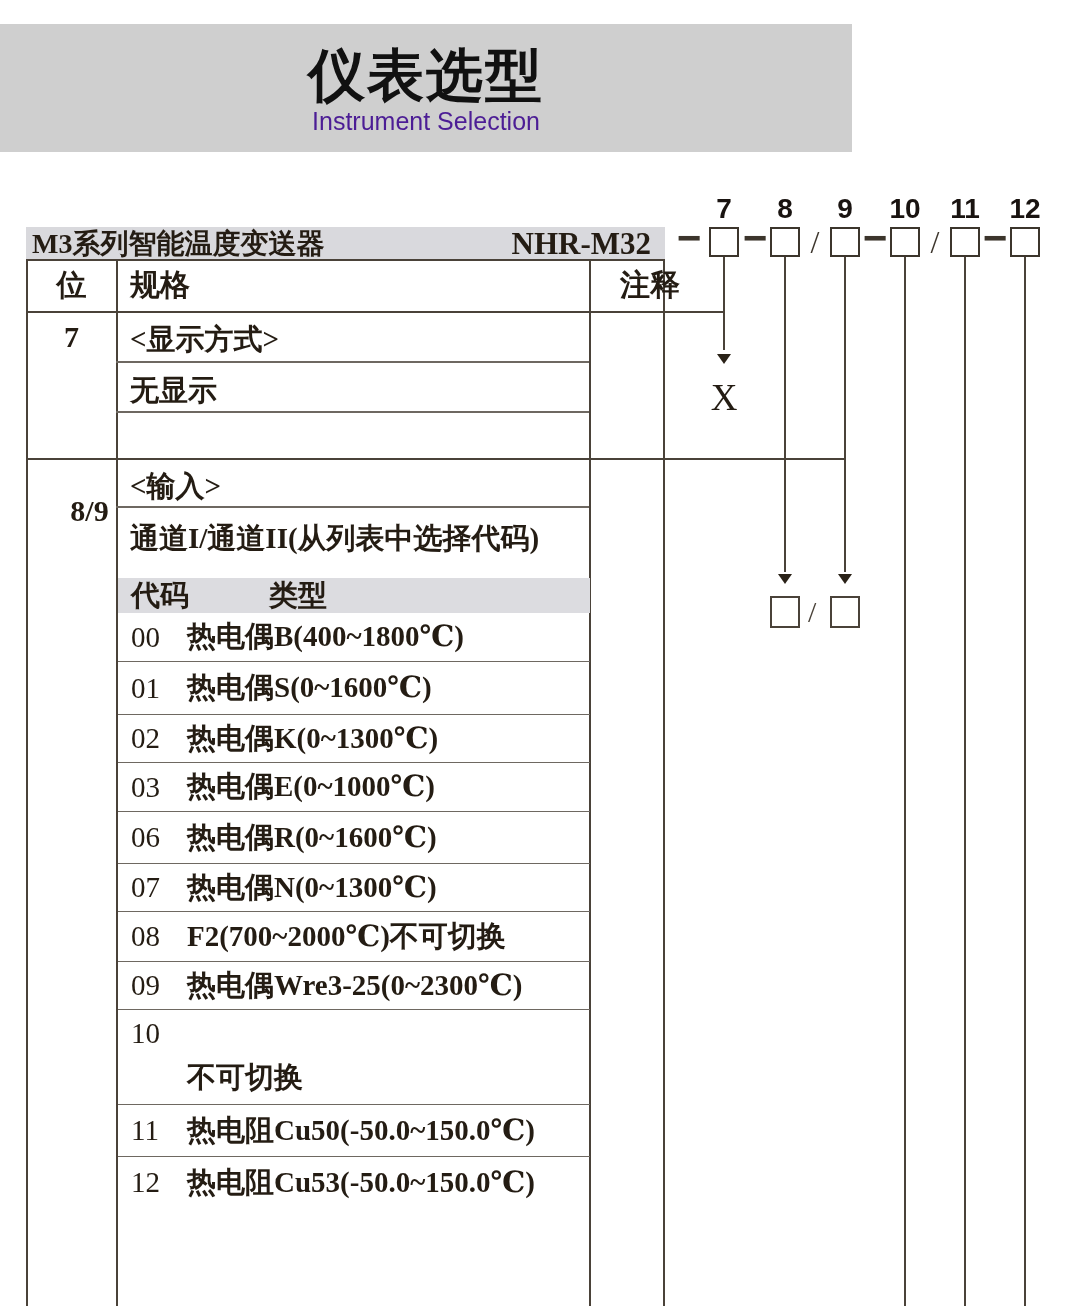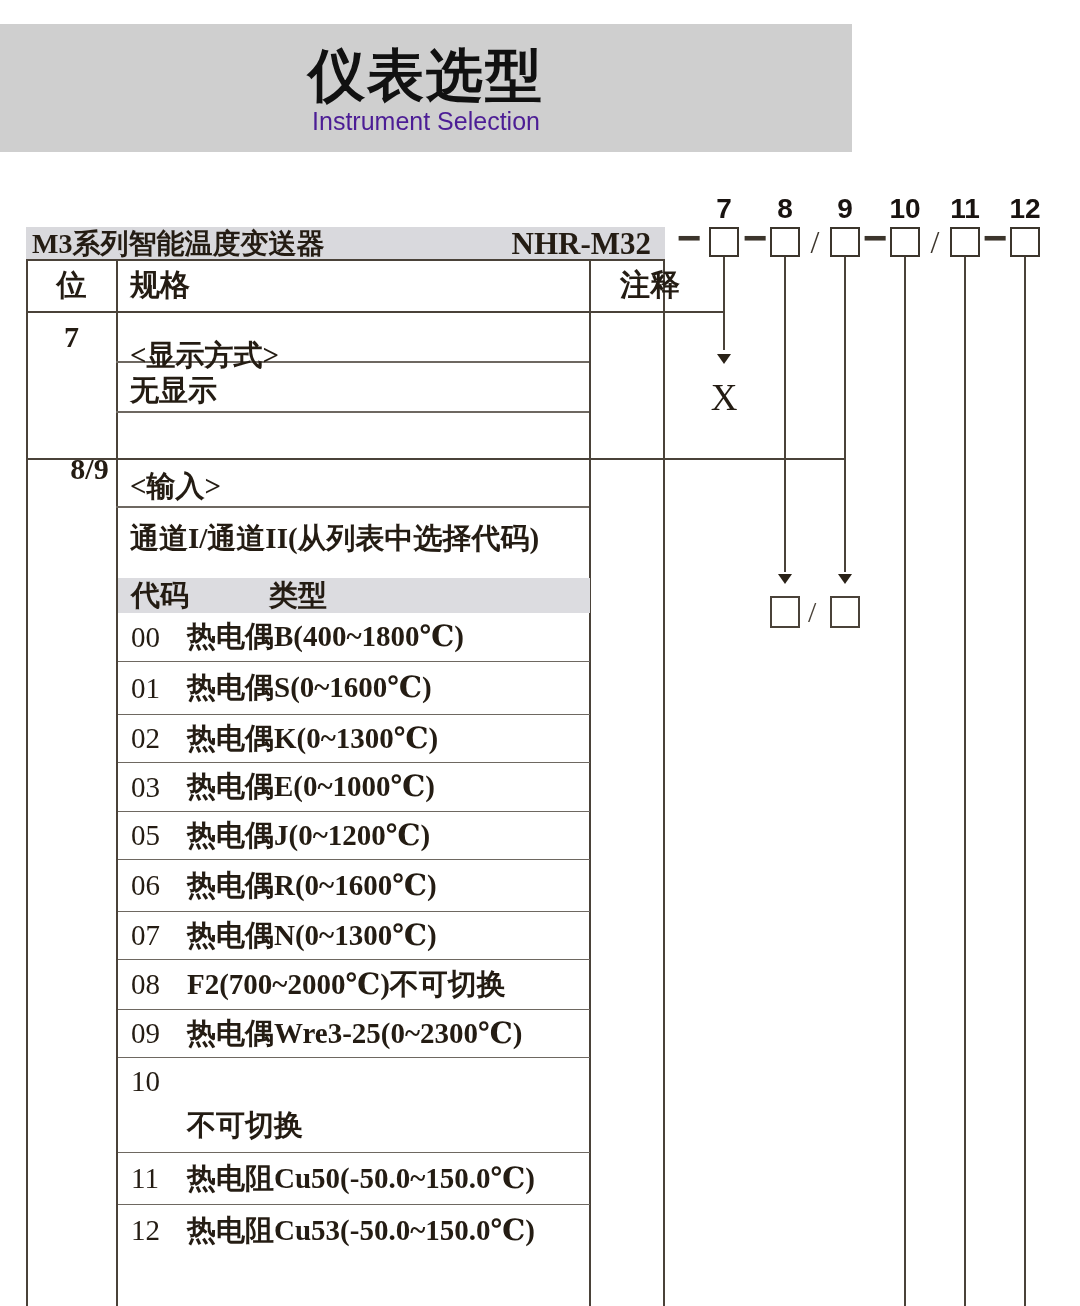--- a/index.html
+++ b/index.html
@@ -164,24 +164,24 @@
 
   <div class="channel-box" style="left:770px;"></div>
   <div class="channel-sep" style="left:808px;">/</div>
   <div class="channel-box" style="left:830px;"></div>
 
   <div class="pos-cell" style="top:265px;">位</div>
   <div class="col-head" style="left:130px; top:265px;">规格</div>
   <div class="col-head" style="left:620px; top:265px;">注释</div>
 
   <div class="pos-cell" style="top:320px;">7</div>
-  <div class="spec-text" style="top:320px;margin-top:16px;">&lt;显示方式&gt;</div>
+  <div class="spec-text" style="top:320px;">&lt;显示方式&gt;</div>
   <div class="spec-text" style="top:371px;">无显示</div>
 
-  <div class="pos-cell" style="top:452px;padding-left:36px;">8/9</div>
+  <div class="pos-cell" style="top:494px;padding-left:36px;">8/9</div>
   <div class="spec-text" style="top:467px;">&lt;输入&gt;</div>
   <div class="spec-text" style="top:519px;">通道I/通道II(从列表中选择代码)</div>
 
   <div class="code-table">
     <div class="code-header">
       <span class="h-code">代码</span>
       <span class="h-type">类型</span>
     </div>
     <div class="code-row" style="height:49px;">
       <span class="code">00</span>
@@ -191,24 +191,20 @@
       <span class="code">01</span>
       <span class="type">热电偶S(0~1600℃)</span>
     </div>
     <div class="code-row" style="height:48px;">
       <span class="code">02</span>
       <span class="type">热电偶K(0~1300℃)</span>
     </div>
     <div class="code-row" style="height:49px;">
       <span class="code">03</span>
       <span class="type">热电偶E(0~1000℃)</span>
-    </div>
-    <div class="code-row" style="height:48px;">
-      <span class="code">05</span>
-      <span class="type">热电偶J(0~1200℃)</span>
     </div>
     <div class="code-row" style="height:52px;">
       <span class="code">06</span>
       <span class="type">热电偶R(0~1600℃)</span>
     </div>
     <div class="code-row" style="height:48px;">
       <span class="code">07</span>
       <span class="type">热电偶N(0~1300℃)</span>
     </div>
     <div class="code-row" style="height:50px;">

